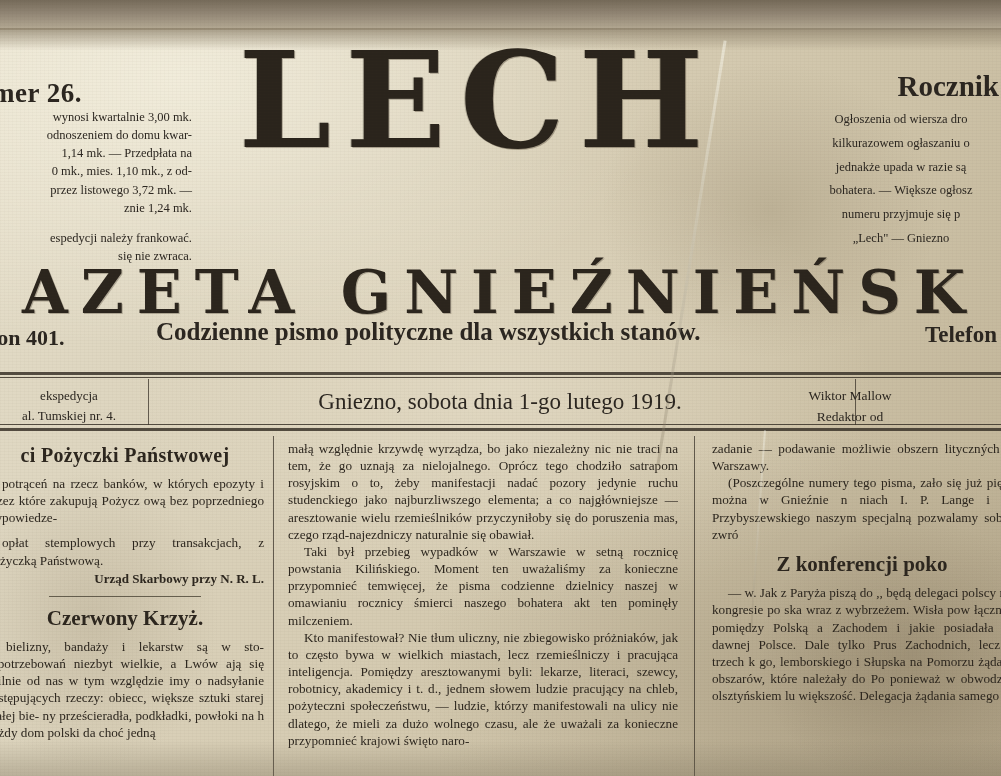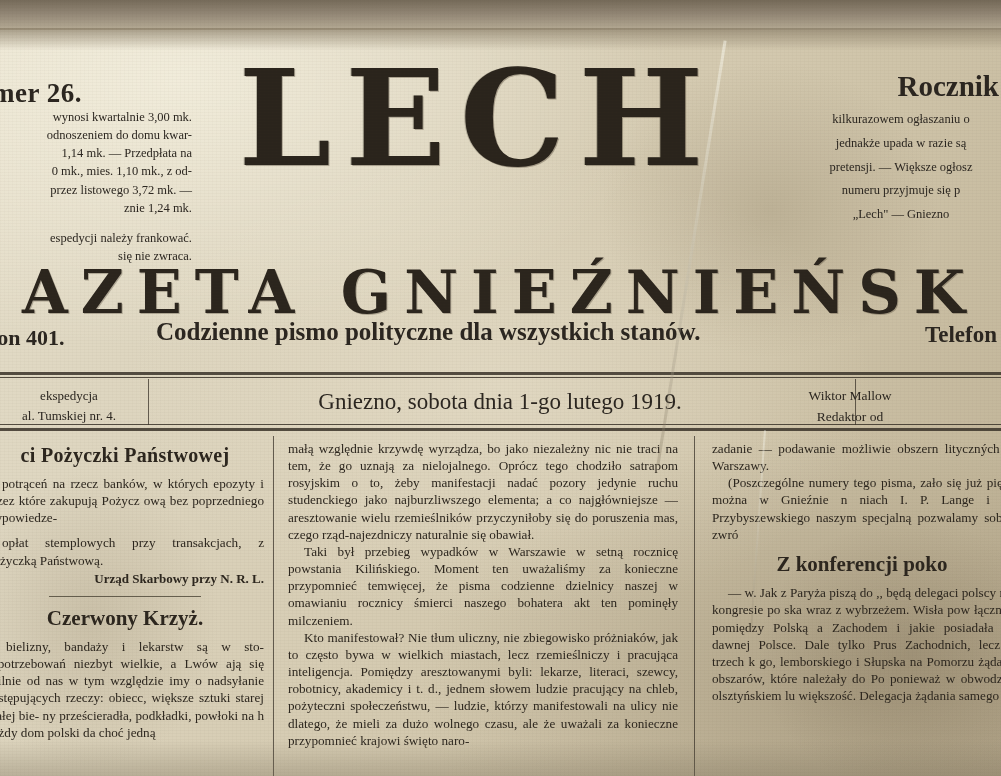--- a/index.html
+++ b/index.html
@@ -81,21 +81,21 @@
     font-family: "Liberation Serif", serif;
   }
   .rocznik {
     position: absolute;
     right: 2px; top: 70px;
     font-size: 29px;
     font-weight: bold;
   }
   .logo {
     position: absolute;
-    left: 208px; top: 62px;
+    left: 208px; top: 44px;
     width: 540px;
     text-align: center;
     font-family: "DejaVu Serif", serif;
     font-weight: bold;
     font-size: 132px;
     line-height: 0.86;
     letter-spacing: 14px;
     color: #2a241c;
     text-shadow: 1px 1px 0 rgba(60,50,35,0.35), -1px 0 0 rgba(40,34,24,0.25);
   }
@@ -268,23 +268,24 @@
     <div>1,14 mk. — Przedpłata na</div>
     <div>0 mk., mies. 1,10 mk., z od-</div>
     <div>przez listowego 3,72 mk. —</div>
     <div>znie 1,24 mk.</div>
     <div style="height:12px"></div>
     <div>espedycji należy frankować.</div>
     <div>się nie zwraca.</div>
   </div>
 
   <div class="ads-box">
+    <p>Ogłoszenia od wiersza dro</p>
     <p>kilkurazowem ogłaszaniu o</p>
     <p>jednakże upada w razie są</p>
-    <p>pretensji. — Większe ogłosz</p>
+    <p>bohatera. — Większe ogłosz</p>
     <p>numeru przyjmuje się p</p>
     <p>„Lech" — Gniezno</p>
   </div>
 
   <div class="logo">LECH</div>
   <div class="logo-sub">AZETA GNIEŹNIEŃSK</div>
   <div class="tagline">Codzienne pismo polityczne dla wszystkich stanów.</div>
   <div class="phone-left">fon 401.</div>
   <div class="phone-right">Telefon</div>
 

